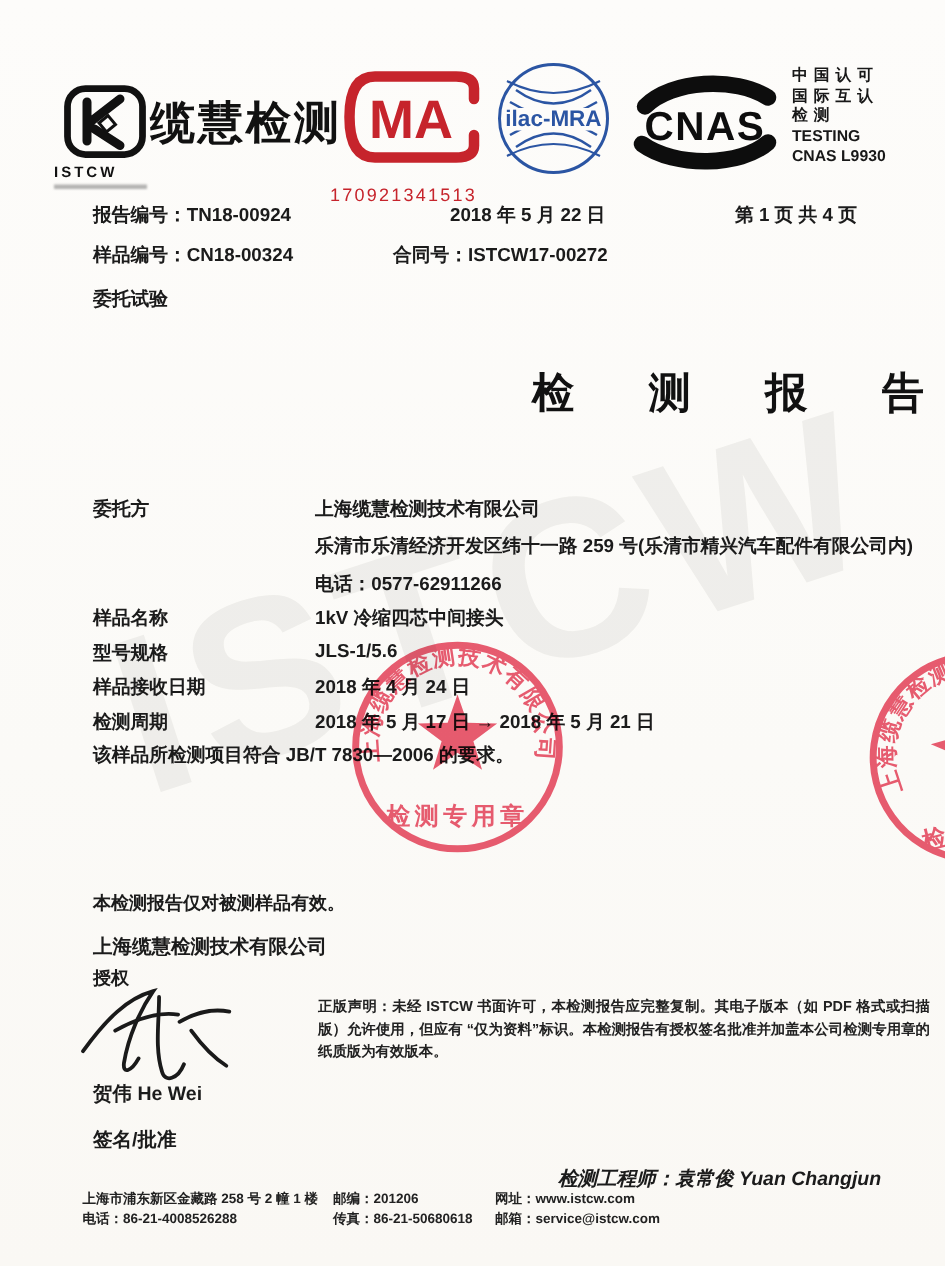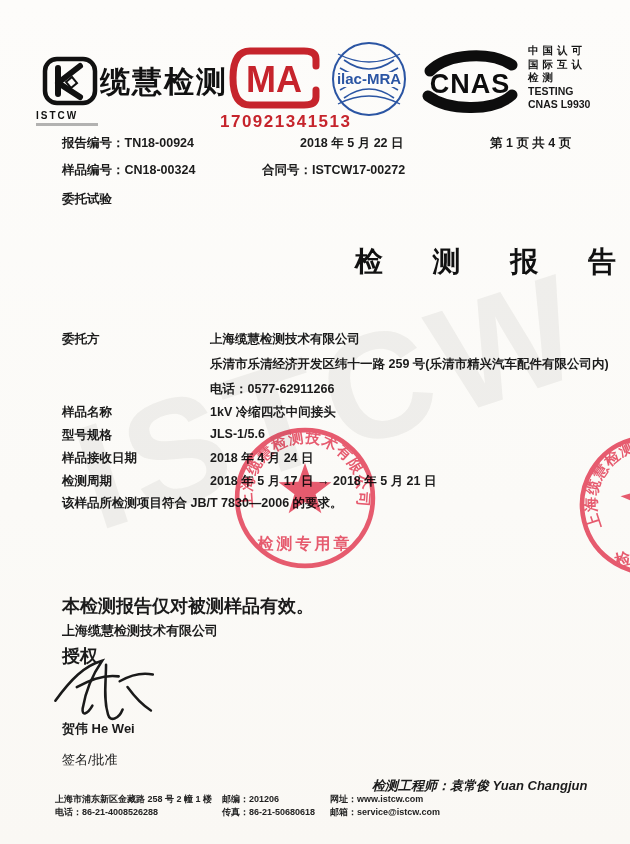--- a/index.html
+++ b/index.html
@@ -8,46 +8,46 @@
     background:linear-gradient(180deg,#fdfcfa 0%,#fbfaf7 60%,#faf8f4 100%);
     overflow:hidden;
     font-family:"Liberation Sans","DejaVu Sans",sans-serif;
     color:#1b1b1b;
   }
   .abs{position:absolute;}
   
   .brand{left:100px;top:62px;font-size:30px;font-weight:900;letter-spacing:2px;color:#111;}
   .istcw-text{left:36px;top:110px;font-size:10px;font-weight:900;letter-spacing:2px;color:#111;}
   .istcw-tag{left:36px;top:123px;width:62px;height:3px;background:#777;opacity:.55;filter:blur(.6px);}
-  .cma-num{left:220px;top:112px;font-size:17px;font-weight:700;letter-spacing:1.5px;color:#c6242c;}
+  .cma-num{left:220px;top:123px;font-size:12px;font-weight:400;letter-spacing:1.5px;color:#c6242c;}
   .accred{left:528px;top:44px;font-size:10.5px;line-height:13.5px;font-weight:700;color:#181818;}
   .accred .cjk{letter-spacing:4px;font-family:"DejaVu Serif","Liberation Serif",serif;}
   
   .meta{font-size:12.5px;font-weight:700;white-space:nowrap;}
   
   .title{left:0;top:243px;width:100%;text-align:right;font-size:28px;font-weight:900;
          letter-spacing:14px;word-spacing:14px;color:#111;}
   
   .frow{left:62px;right:14px;display:flex;font-size:12.5px;font-weight:700;white-space:nowrap;}
   .frow .fl{width:148px;flex:none;}
   
   .stamp{mix-blend-mode:multiply;opacity:.9;}
   .stamp text{font-family:"Liberation Sans","DejaVu Sans",sans-serif;}
   
   .wm{left:55px;top:400px;font-size:150px;font-weight:800;letter-spacing:8px;
       color:rgba(158,155,146,0.13);transform:rotate(-18deg);transform-origin:left top;
       pointer-events:none;user-select:none;}
   
-  .validity{left:62px;top:594px;font-size:18px;font-weight:700;}
+  .validity{left:62px;top:594px;font-size:12px;font-weight:700;}
   .company{left:62px;top:622px;font-size:13px;font-weight:700;}
-  .auth{left:62px;top:644px;font-size:18px;font-weight:700;text-align:right;}
+  .auth{left:62px;top:644px;font-size:12px;font-weight:700;text-align:right;}
   .disclaimer{left:212px;top:664px;width:408px;font-size:9.6px;line-height:15px;
               font-weight:600;color:#222;text-align:justify;}
   .approver{left:62px;top:720px;font-size:13px;font-weight:700;}
-  .sign-role{left:62px;top:751px;font-size:13px;font-weight:400;}
+  .sign-role{left:62px;top:751px;font-size:13px;font-weight:700;}
   .engineer{left:372px;top:777px;font-size:13px;font-weight:700;white-space:nowrap;font-style:italic;}
   
   .foot{font-size:9px;font-weight:700;color:#222;white-space:nowrap;}
 </style>
 </head>
 <body>
 
 <div class="page">
 
   <svg class="abs" style="left:42px;top:56px" width="56" height="54" viewBox="0 0 56 54">
@@ -170,20 +170,21 @@
   <svg class="abs" style="left:48px;top:652px" width="120" height="78" viewBox="0 0 120 80">
     <g fill="none" stroke="#1a1a1a" stroke-width="2.6" stroke-linecap="round">
       <path d="M6 50 C22 28 36 14 54 9 C45 22 37 40 34 58 C33 66 39 64 44 55"></path>
       <path d="M28 36 C44 27 58 23 71 25"></path>
       <path d="M58 13 C58 30 55 48 60 64 C62 72 71 69 75 59"></path>
       <path d="M72 30 C84 23 96 21 106 23"></path>
       <path d="M80 36 C88 47 96 55 104 60"></path>
     </g>
   </svg>
 
+  <div class="abs disclaimer">正版声明：未经 ISTCW 书面许可，本检测报告应完整复制。其电子版本（如 PDF 格式或扫描版）允许使用，但应有 “仅为资料”标识。本检测报告有授权签名批准并加盖本公司检测专用章的纸质版为有效版本。</div>
 
   <div class="abs approver">贺伟  He Wei</div>
   <div class="abs sign-role">签名/批准</div>
 
   <div class="abs engineer">
     <span>检测工程师：</span><span>袁常俊 Yuan  Changjun</span>
   </div>
 
   <div class="abs foot" style="left:55px;top:793px">上海市浦东新区金藏路 258 号 2 幢 1 楼</div>
   <div class="abs foot" style="left:55px;top:806px">

